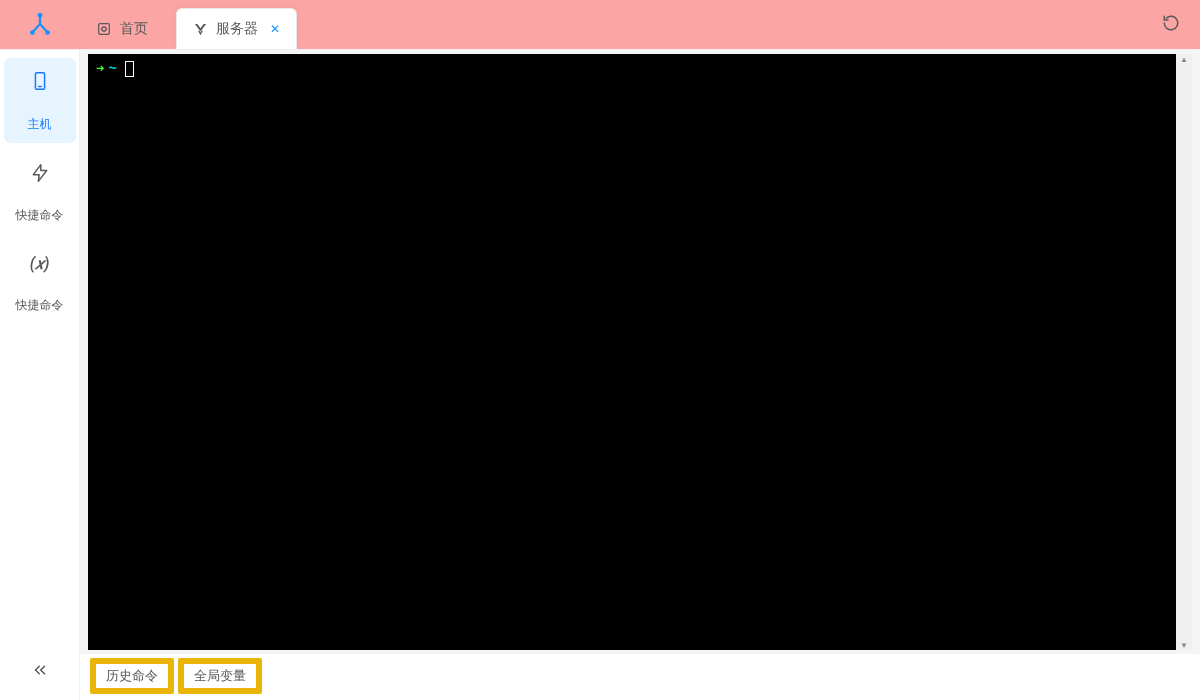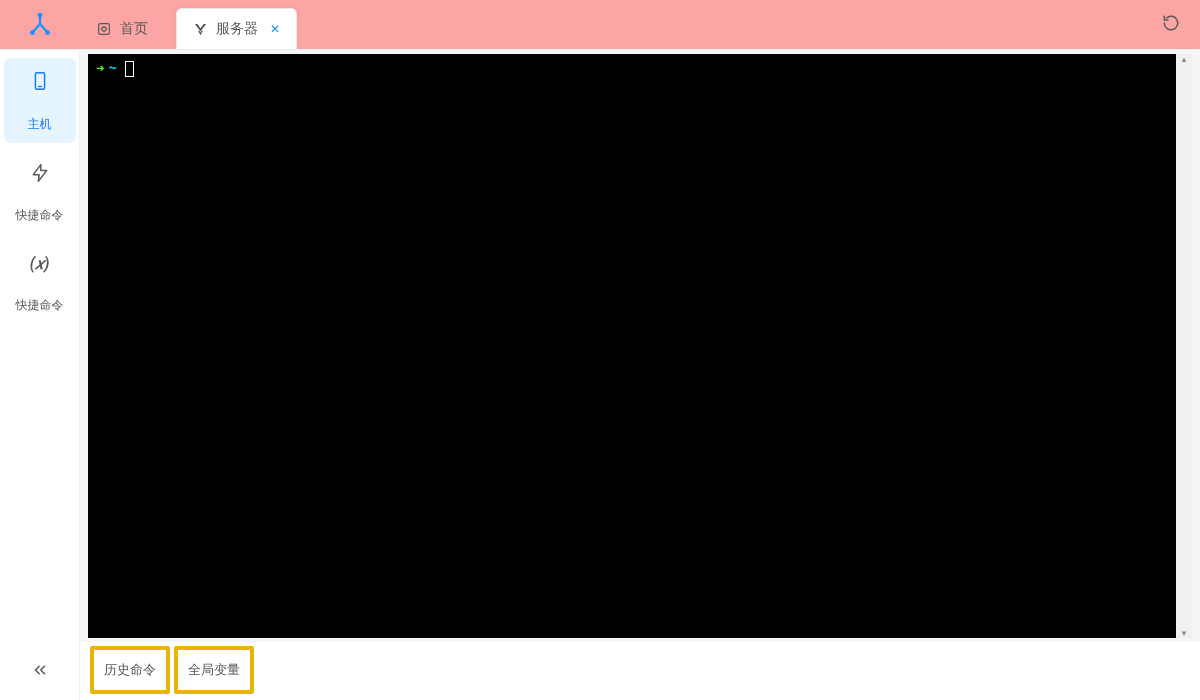--- a/index.html
+++ b/index.html
@@ -171,22 +171,22 @@
       font-size: 9px;
       color: #888;
     }
     .bottom-tabs {
       display: flex;
       gap: 4px;
       padding: 4px 10px 6px;
       background: #fff;
     }
     .btab {
-      padding: 11px 10px;
-      border: 4px solid #eab308;
+      padding: 3px 10px;
+      border: 6px solid #eab308;
       border-radius: 2px;
       font-size: 13px;
       color: #595959;
       cursor: pointer;
       background: #fff;
     }
   </style>
 </head>
 <body>
 

